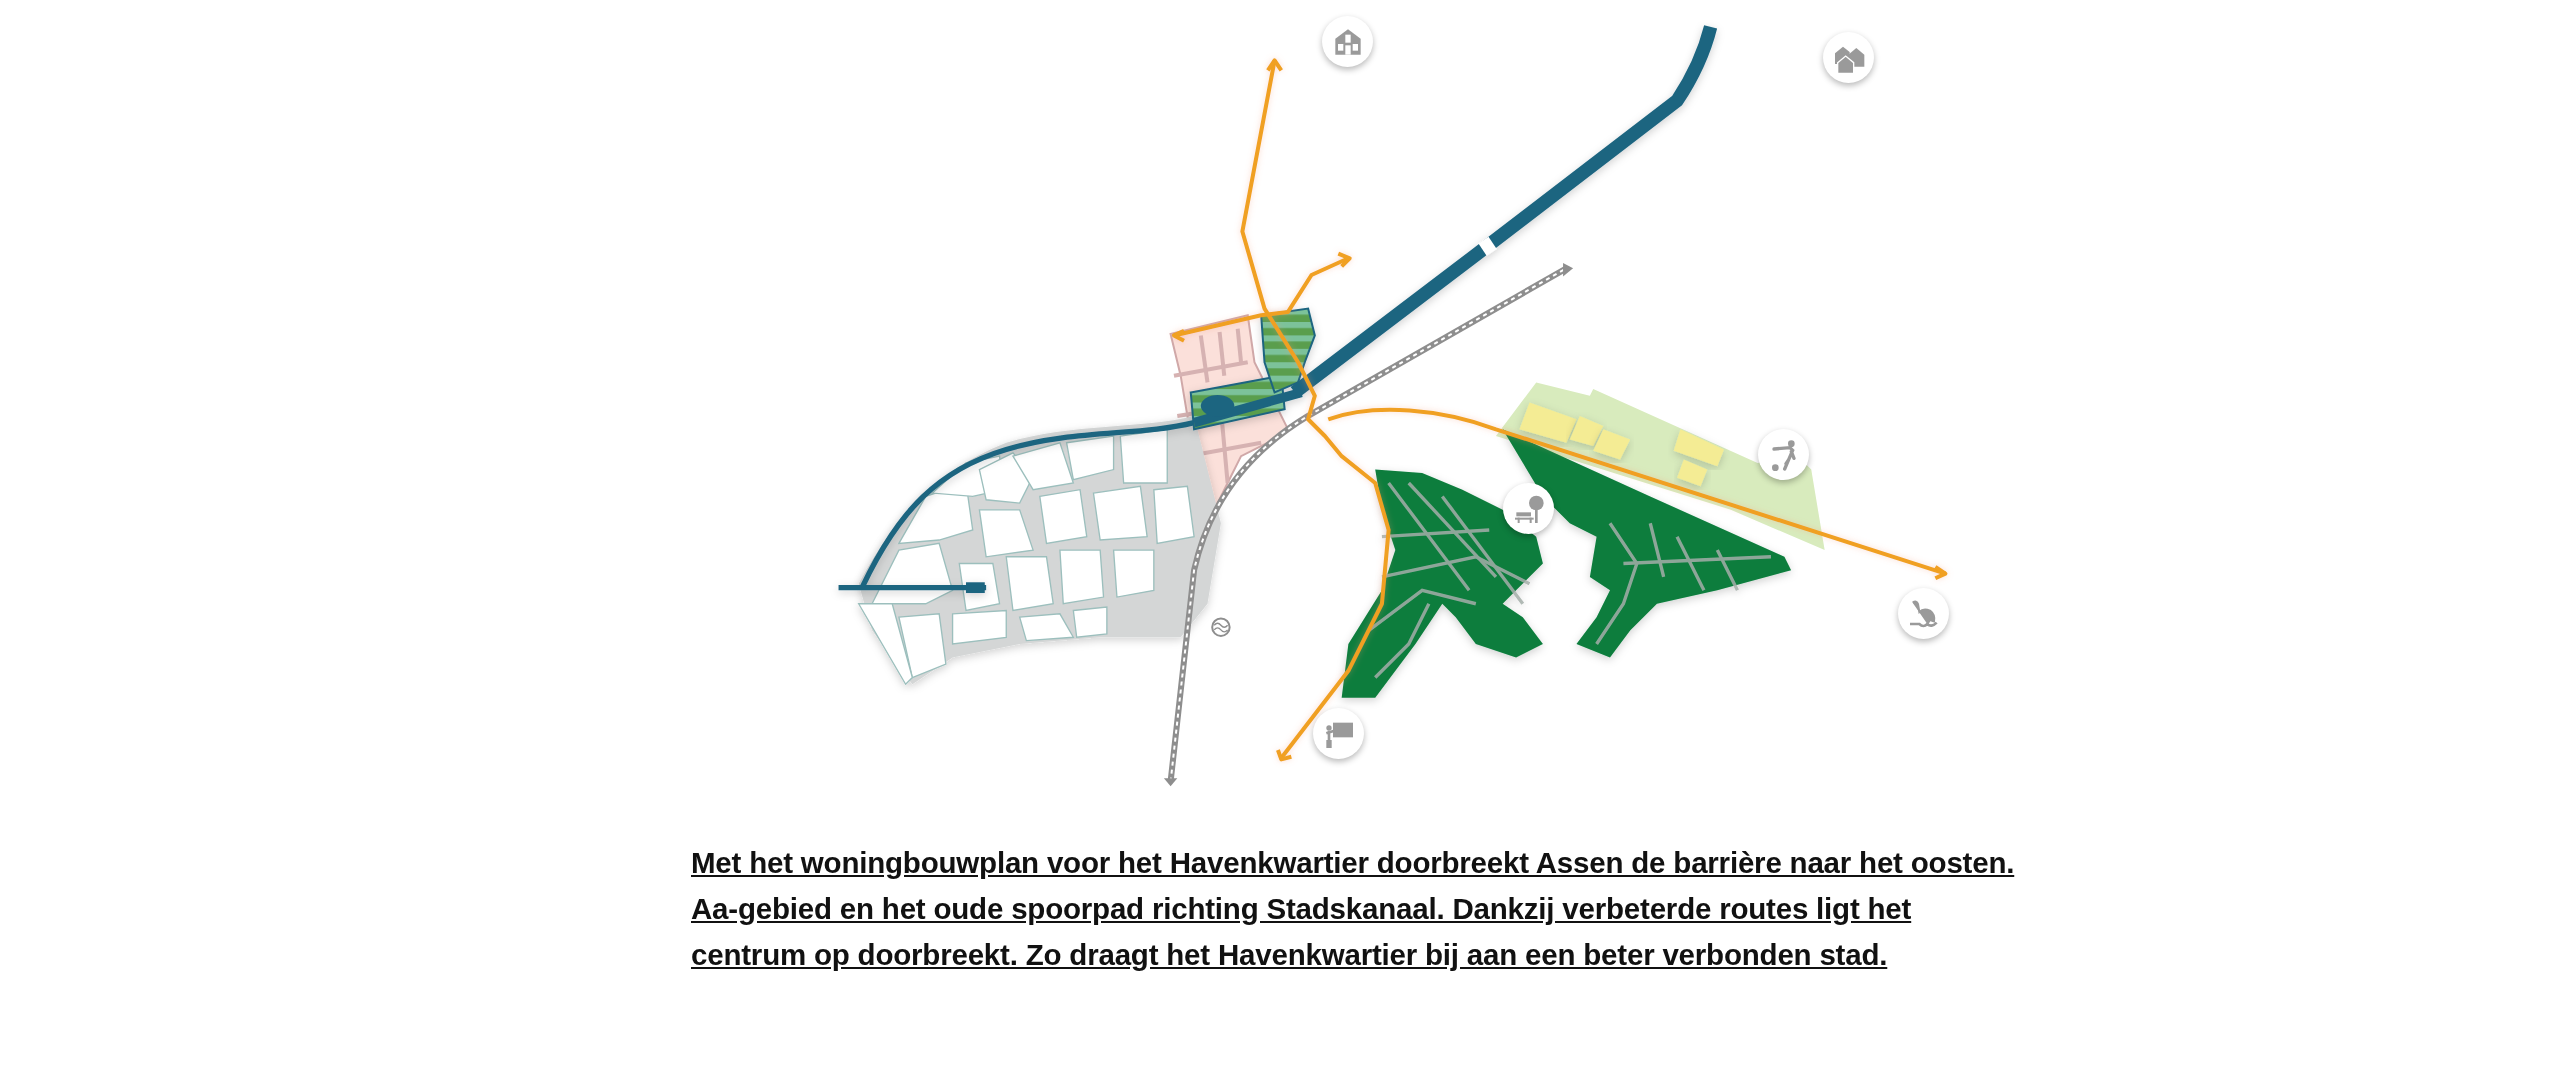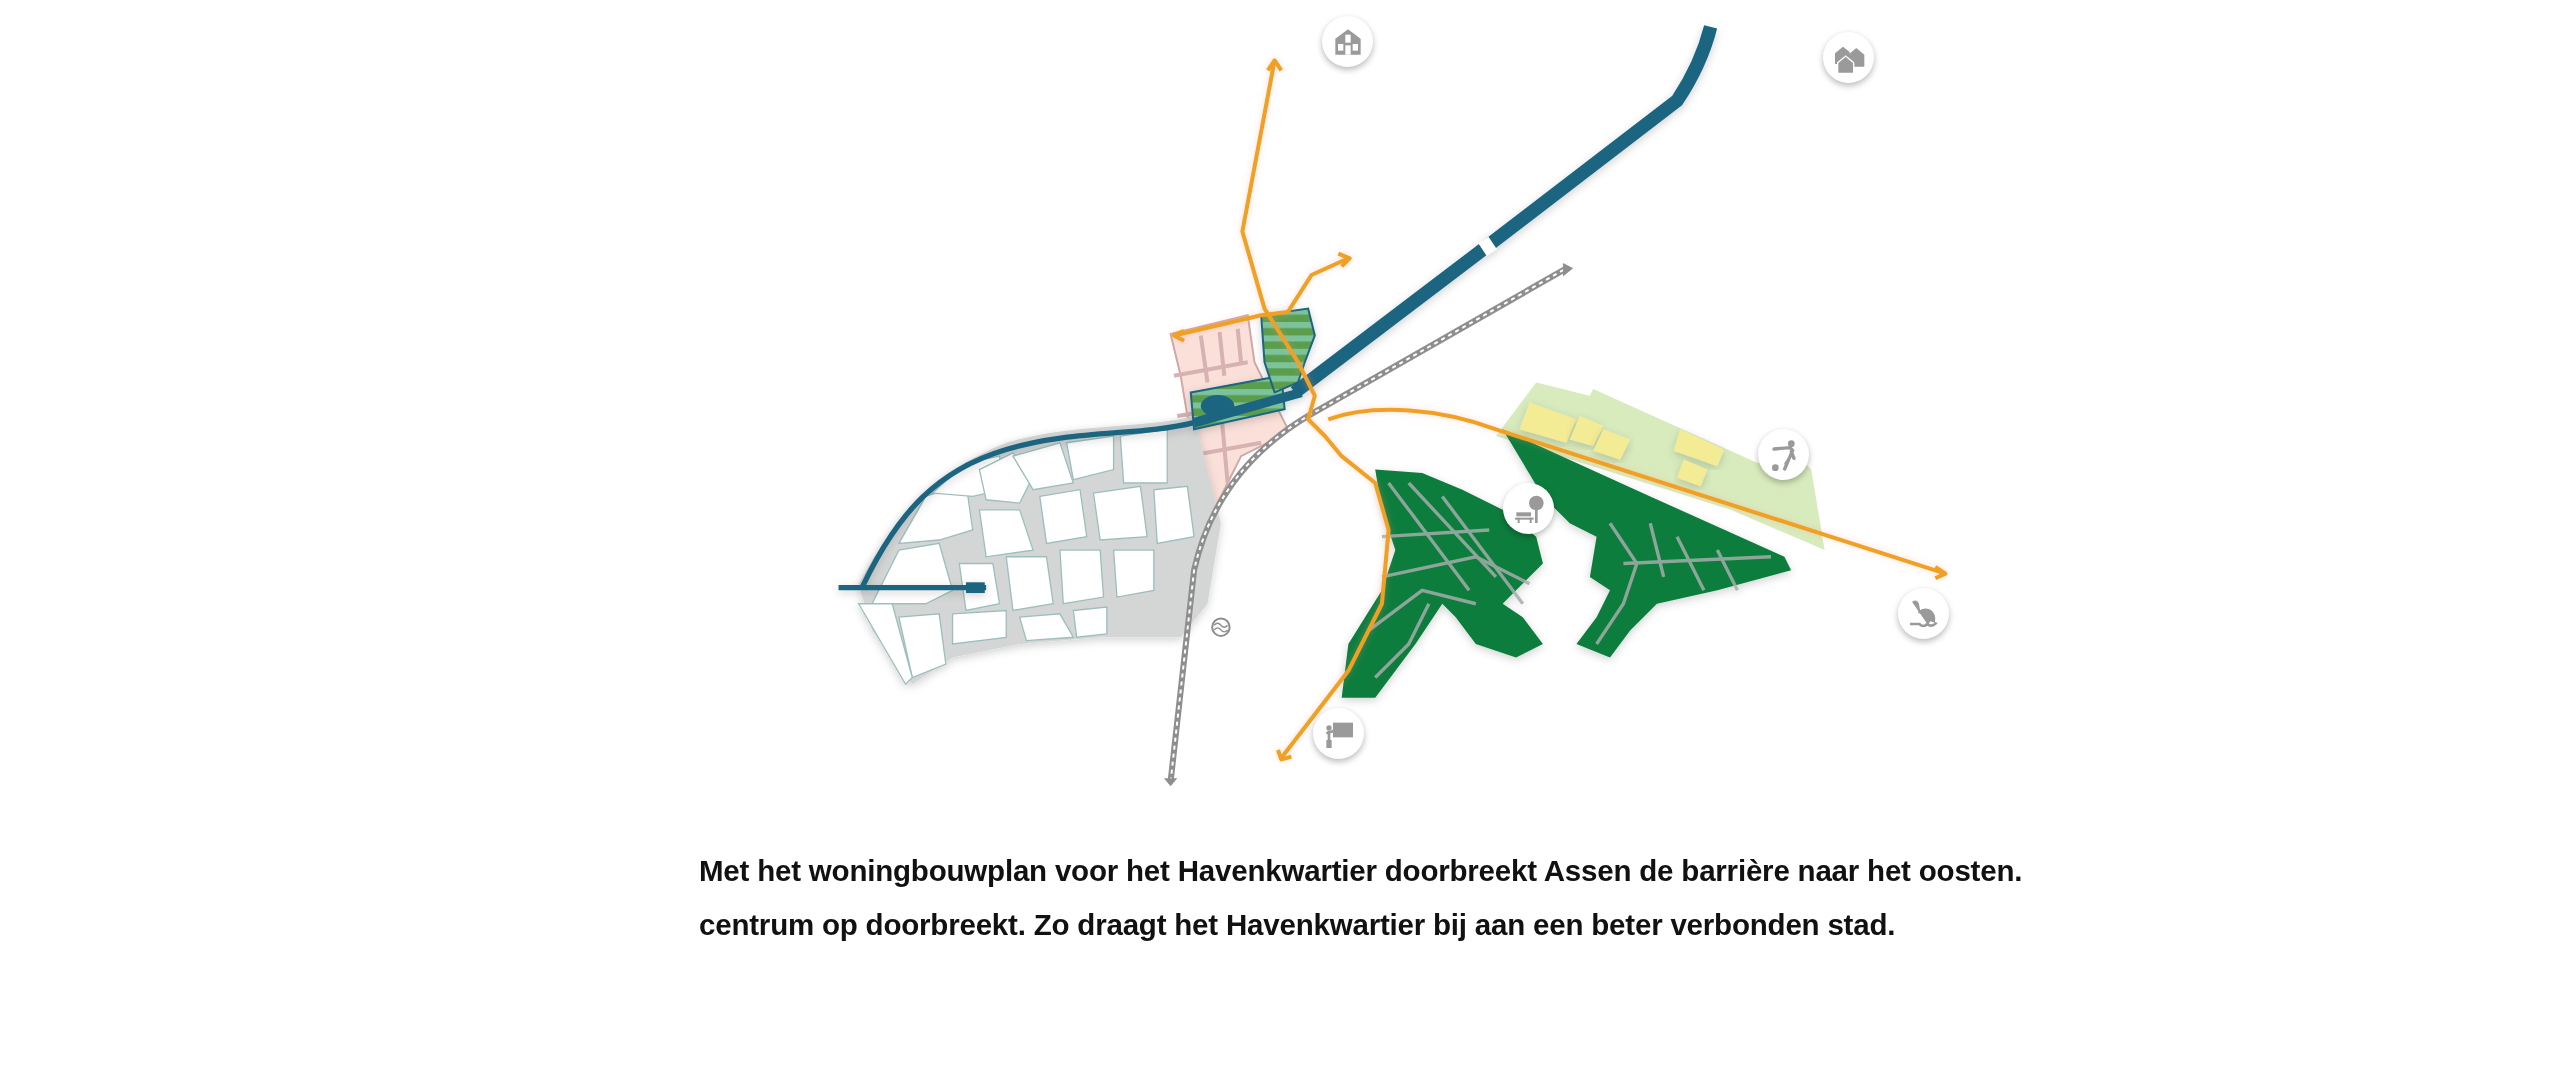--- a/index.html
+++ b/index.html
@@ -1,21 +1,21 @@
 <!DOCTYPE html>
 <html style="font-size:10.7px"><head>
 <meta charset="utf-8">
 <style>
   html, body { margin: 0; padding: 0; background: #ffffff; }
   body { width: 2576px; height: 1080px; position: relative; overflow: hidden; font-family: "Liberation Sans", sans-serif; }
   #map { position: absolute; left: 0; top: 0; width: 2576px; height: 805px; }
   .poi { position: absolute; width: 51px; height: 51px; border-radius: 50%; background: #ffffff; box-shadow: 0 2.7px 6.7px rgba(0,0,0,0.28); display: flex; align-items: center; justify-content: center; }
   .poi svg { width: 36px; height: 36px; }
   .caption { position: absolute; left: 691px; top: 840px; width: 1610px; font-family: "Liberation Sans", sans-serif; font-weight: bold; font-size: 29.5px; line-height: 46px; color: #111111; letter-spacing: -0.2px; }
-  .caption p { margin: 8px; white-space: nowrap; }
+  .caption p { margin: 0; white-space: nowrap; text-decoration: underline; }
 </style>
 </head>
 <body>
 
 <svg id="map" viewBox="0 0 3840 1200" xmlns="http://www.w3.org/2000/svg">
   <defs>
     <pattern id="stripes" width="20" height="20" patternUnits="userSpaceOnUse">
       <rect width="20" height="20" fill="#5a9e4e"></rect>
       <rect width="20" height="9" fill="#7cc29a"></rect>
     </pattern>
@@ -172,15 +172,16 @@
 <div class="poi" style="left:1313px;top:708px;">
   <svg viewBox="0 0 54 54">
       <rect x="18" y="10" width="30" height="22" fill="#9a9a9a"></rect>
       <circle cx="12" cy="18" r="4" fill="#9a9a9a"></circle>
       <path d="M12,22 L12,36 M8,26 L20,22 M10,36 L10,48 M14,36 L14,48" stroke="#9a9a9a" stroke-width="4" fill="none"></path>
     </svg>
 </div>
 
 <div class="caption">
   <p>Met het woningbouwplan voor het Havenkwartier doorbreekt Assen de barrière naar het oosten.</p>
+  <p>Aa-gebied en het oude spoorpad richting Stadskanaal. Dankzij verbeterde routes ligt het</p>
   <p>centrum op doorbreekt. Zo draagt het Havenkwartier bij aan een beter verbonden stad.</p>
 </div>
 
 
 </body></html>

